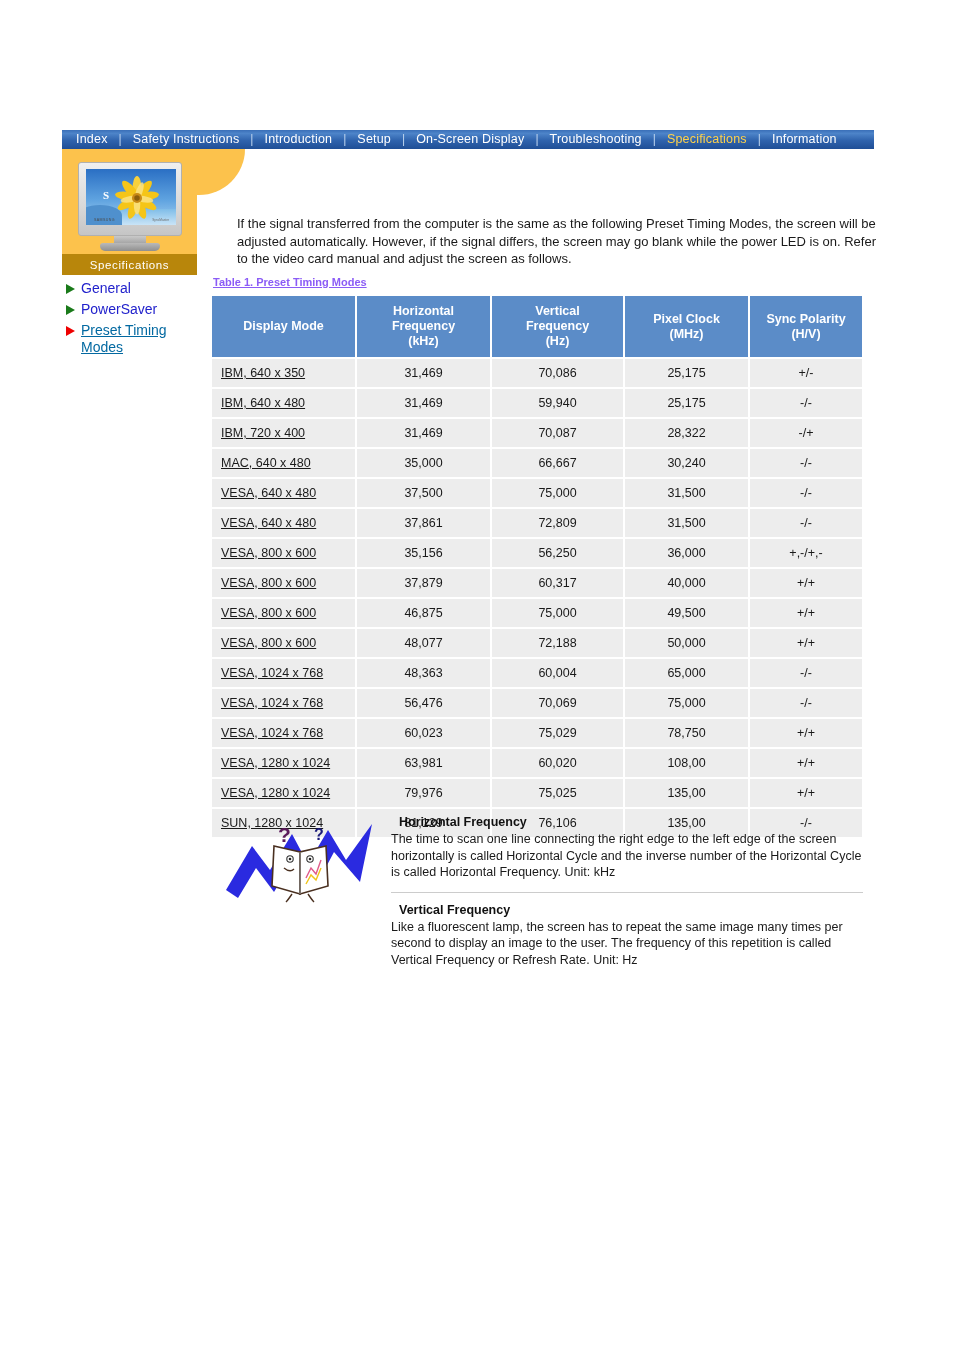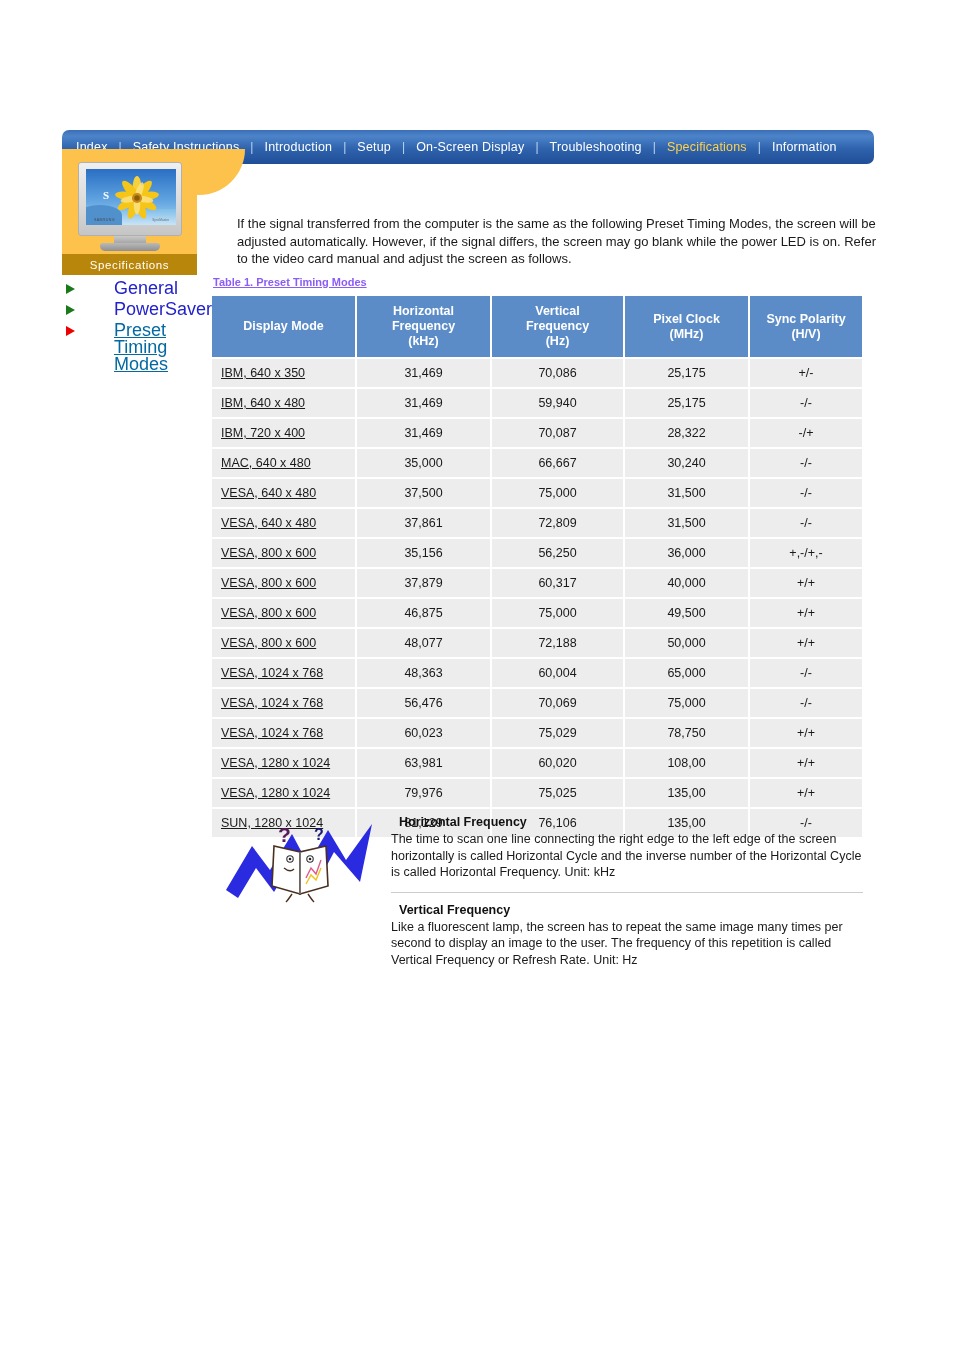--- a/index.html
+++ b/index.html
@@ -13,27 +13,26 @@
   .page {
     position: relative;
     width: 954px; height: 1351px;
     overflow: hidden;
   }
 
   
   .navbar {
     position: absolute;
     left: 62px; top: 130px;
-    width: 812px; height: 34px;
+    width: 812px; height: 19px;
     background: linear-gradient(to bottom, #3a6fb8 0%, #4d84c9 18%, #2f63ad 55%, #1f4e96 100%);
     display: flex;
     align-items: center;
     padding-left: 12px;
     white-space: nowrap;
-    border-radius: 7px;
   }
   .navbar .nav-item {
     color: #ffffff;
     font-size: 12.5px;
     letter-spacing: 0.2px;
     padding: 0 2px;
     line-height: 19px;
   }
   .navbar .nav-item.active { color: #ffd24a; }
   .navbar .nav-sep {
@@ -157,23 +156,22 @@
     width: 0; height: 0;
     border-top: 5.5px solid transparent;
     border-bottom: 5.5px solid transparent;
     border-left: 9px solid #1a7a1a;
     margin-right: 6px;
     margin-top: 3.5px;
     flex: none;
   }
   .tri.red { border-left-color: #ee0000; }
   .side-label {
-    font-size: 18px;
+    font-size: 14px;
     color: #2222cc;
-    margin-left: 33px;
   }
   .side-label.cur { color: #0369a1; text-decoration: underline; }
 
   
   .intro {
     position: absolute;
     left: 213px; top: 215px;
     width: 650px;
     font-size: 13px;
     line-height: 17.5px;

